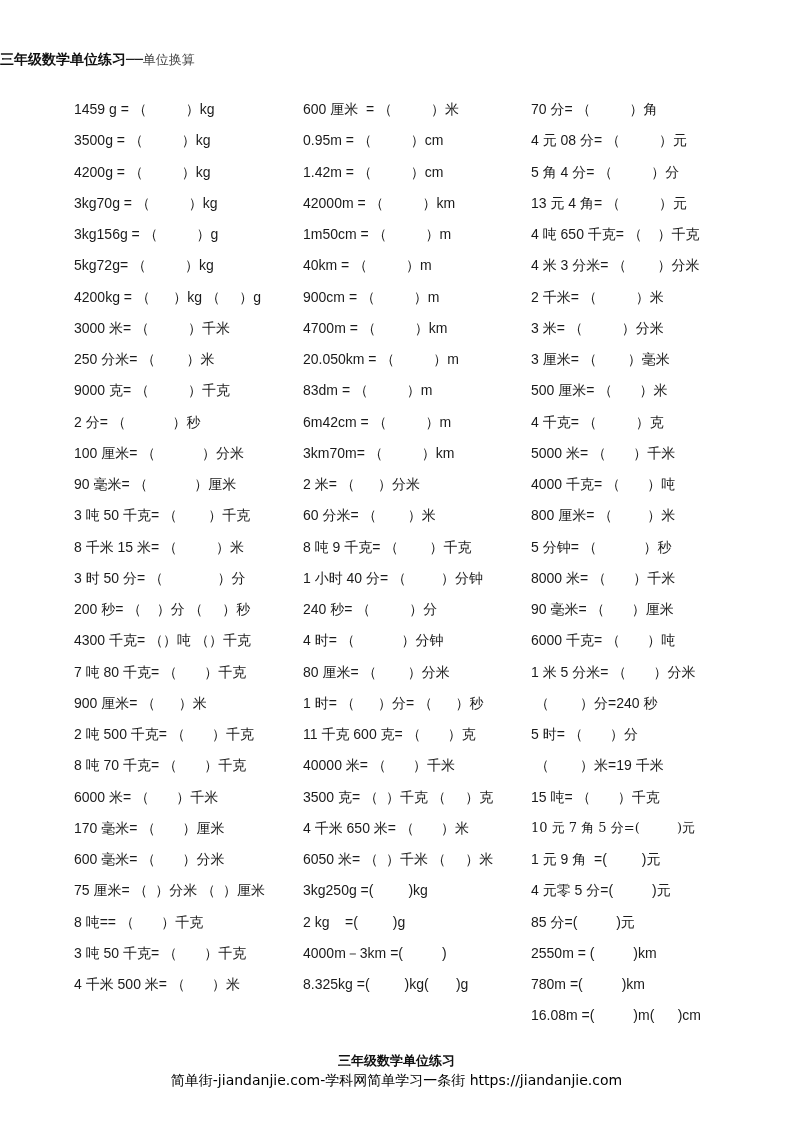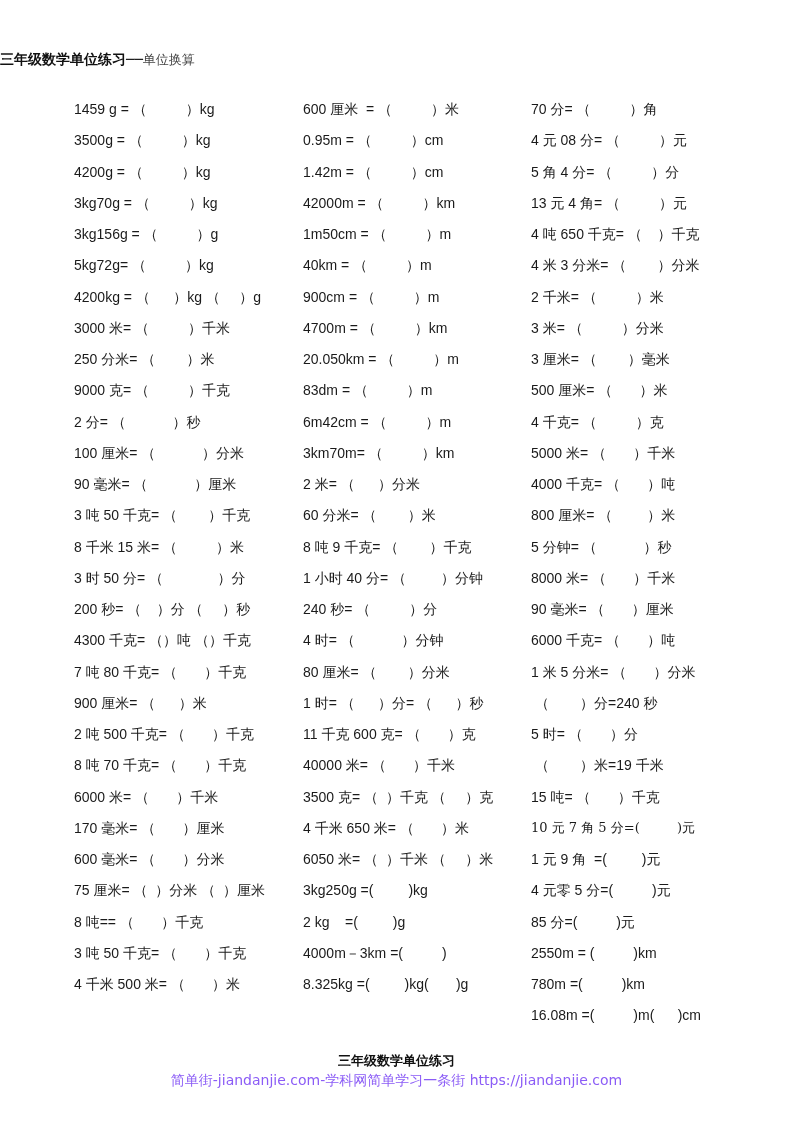--- a/index.html
+++ b/index.html
@@ -69,21 +69,21 @@
       font-family: "DejaVu Serif", "Liberation Serif", serif;
       font-weight: bold;
       font-size: 13px;
       line-height: 18px;
       color: #111;
     }
     .footer-link {
       font-family: "DejaVu Sans", sans-serif;
       font-size: 14px;
       line-height: 20px;
-      color: #8b5cf6;
+      color: #000000;
     }
   </style>
 </head>
 <body>
 
 <div class="page-title">
   <span class="bold">三年级数学单位练习</span><span class="bold">──</span><span class="light">单位换算</span>
 </div>
 
 <div class="grid">

